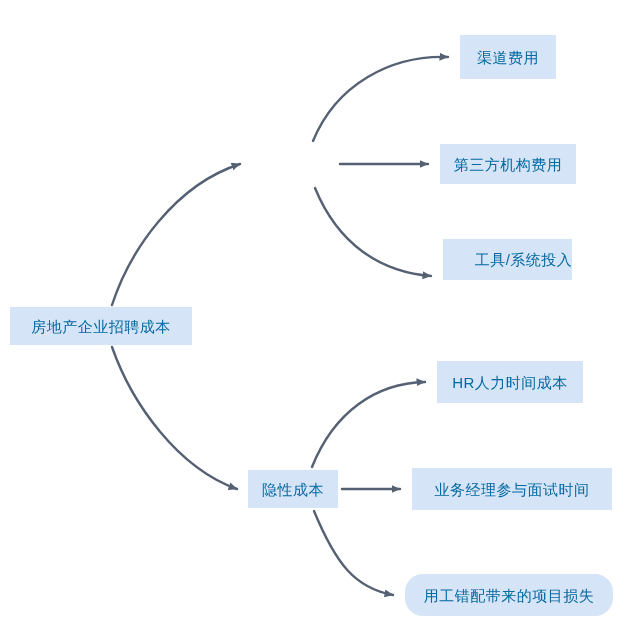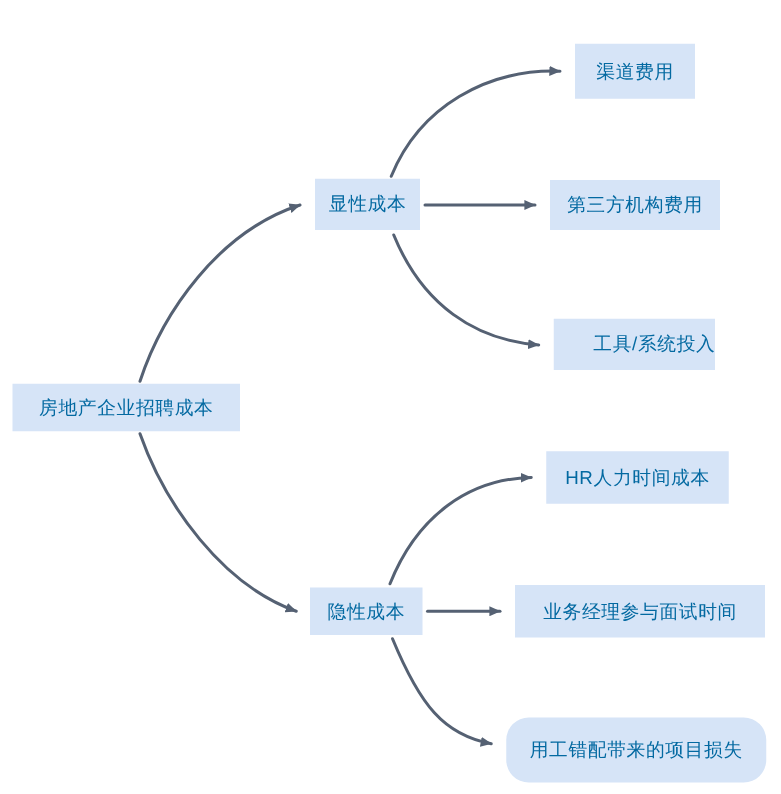--- a/index.html
+++ b/index.html
@@ -35,24 +35,24 @@
     letter-spacing: 0.5px;
     line-height: 1;
     white-space: nowrap;
     z-index: 2;
   }
   .node.root     { left: 10px;  top: 307px; width: 182px; height: 38px; text-align: center; }
   .node.lvl1-a   { left: 252px; top: 143px; width: 84px;  height: 41px; }
   .node.lvl1-b   { left: 248px; top: 470px; width: 90px;  height: 38px; }
   .node.leaf-1   { left: 460px; top: 35px;  width: 96px;  height: 44px; }
   .node.leaf-2   { left: 440px; top: 144px; width: 136px; height: 40px; }
-  .node.leaf-3   { left: 443px; top: 255px; width: 129px; height: 41px; padding-left: 32px; }
+  .node.leaf-3   { left: 443px; top: 239px; width: 129px; height: 41px; padding-left: 32px; }
   .node.leaf-4   { left: 437px; top: 361px; width: 146px; height: 42px; }
   .node.leaf-5   { left: 412px; top: 468px; width: 200px; height: 42px; }
-  .node.leaf-6   { left: 405px; top: 574px; width: 208px; height: 52px; border-radius: 18px; }
+  .node.leaf-6   { left: 405px; top: 574px; width: 208px; height: 42px; border-radius: 18px; }
 </style>
 </head>
 <body>
 
 <div id="canvas">
 
   <svg id="edges" viewBox="0 0 625 635" width="625" height="635">
     <defs>
       <marker id="arrowhead" markerWidth="9" markerHeight="8" refX="8.5" refY="4" orient="auto" markerUnits="userSpaceOnUse">
         <path d="M0,0 L9,4 L0,8 z" fill="#556173"></path>
@@ -73,23 +73,20 @@
 
     <path d="M 342 489 L 400 489" fill="none" stroke="#556173" stroke-width="2.4" stroke-linecap="round" marker-end="url(#arrowhead)"></path>
 
     <path d="M 314 511 C 336 564 355 588 393 595" fill="none" stroke="#556173" stroke-width="2.4" stroke-linecap="round" marker-end="url(#arrowhead)"></path>
   </svg>
 
   <div class="node root">
     <span>房地产企业招聘成本</span>
   </div>
 
-  <div class="node lvl1-a">
-    <span>显性成本</span>
-  </div>
 
   <div class="node lvl1-b">
     <span>隐性成本</span>
   </div>
 
   <div class="node leaf-1">
     <span>渠道费用</span>
   </div>
 
   <div class="node leaf-2">

